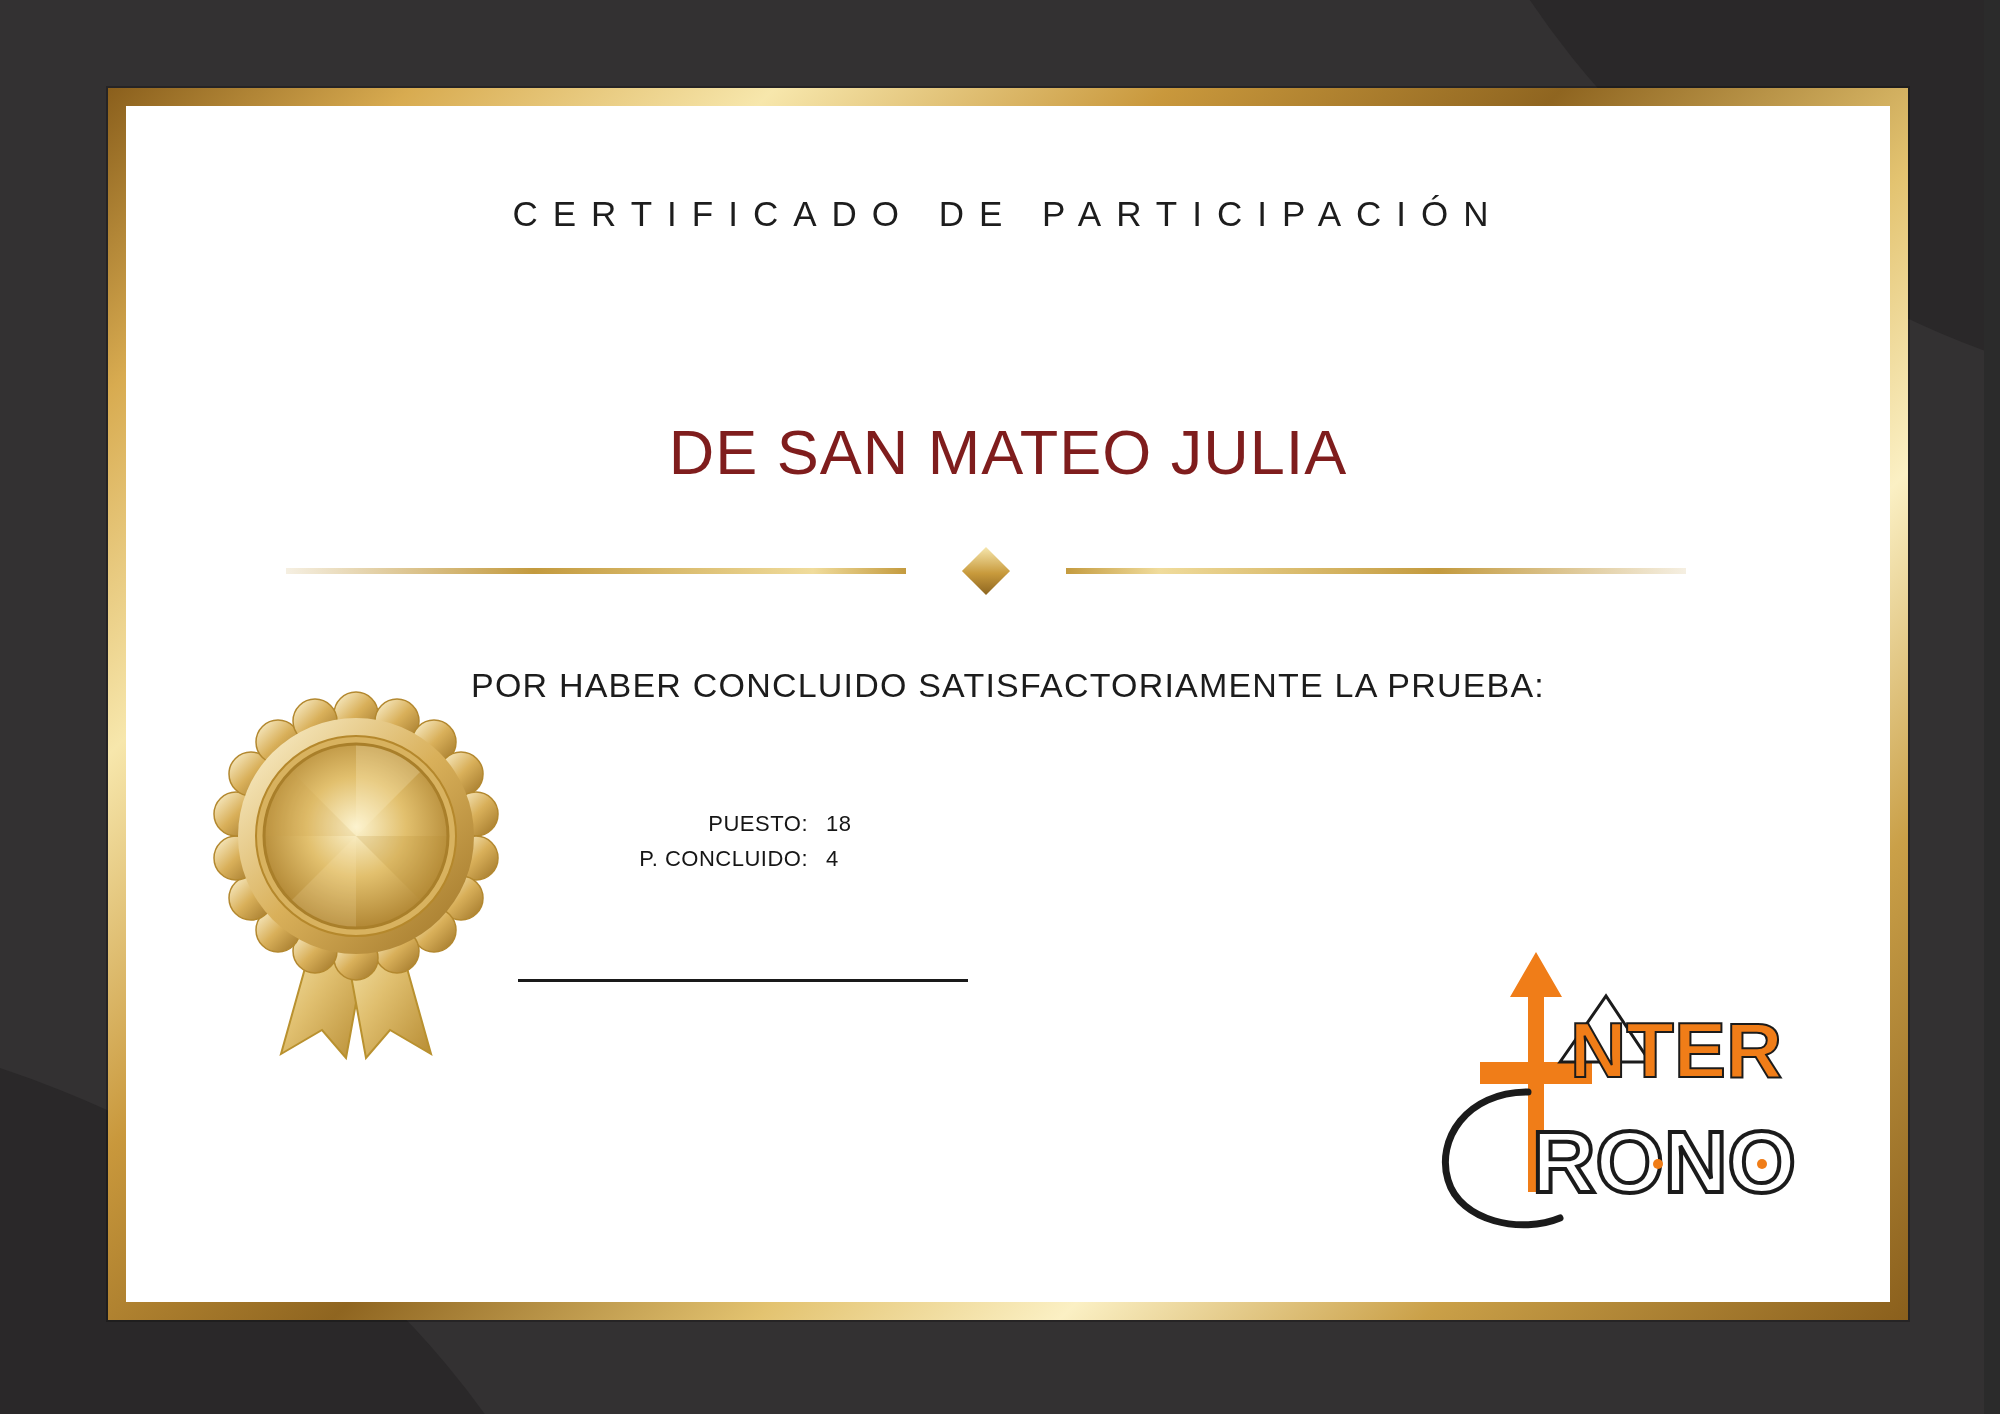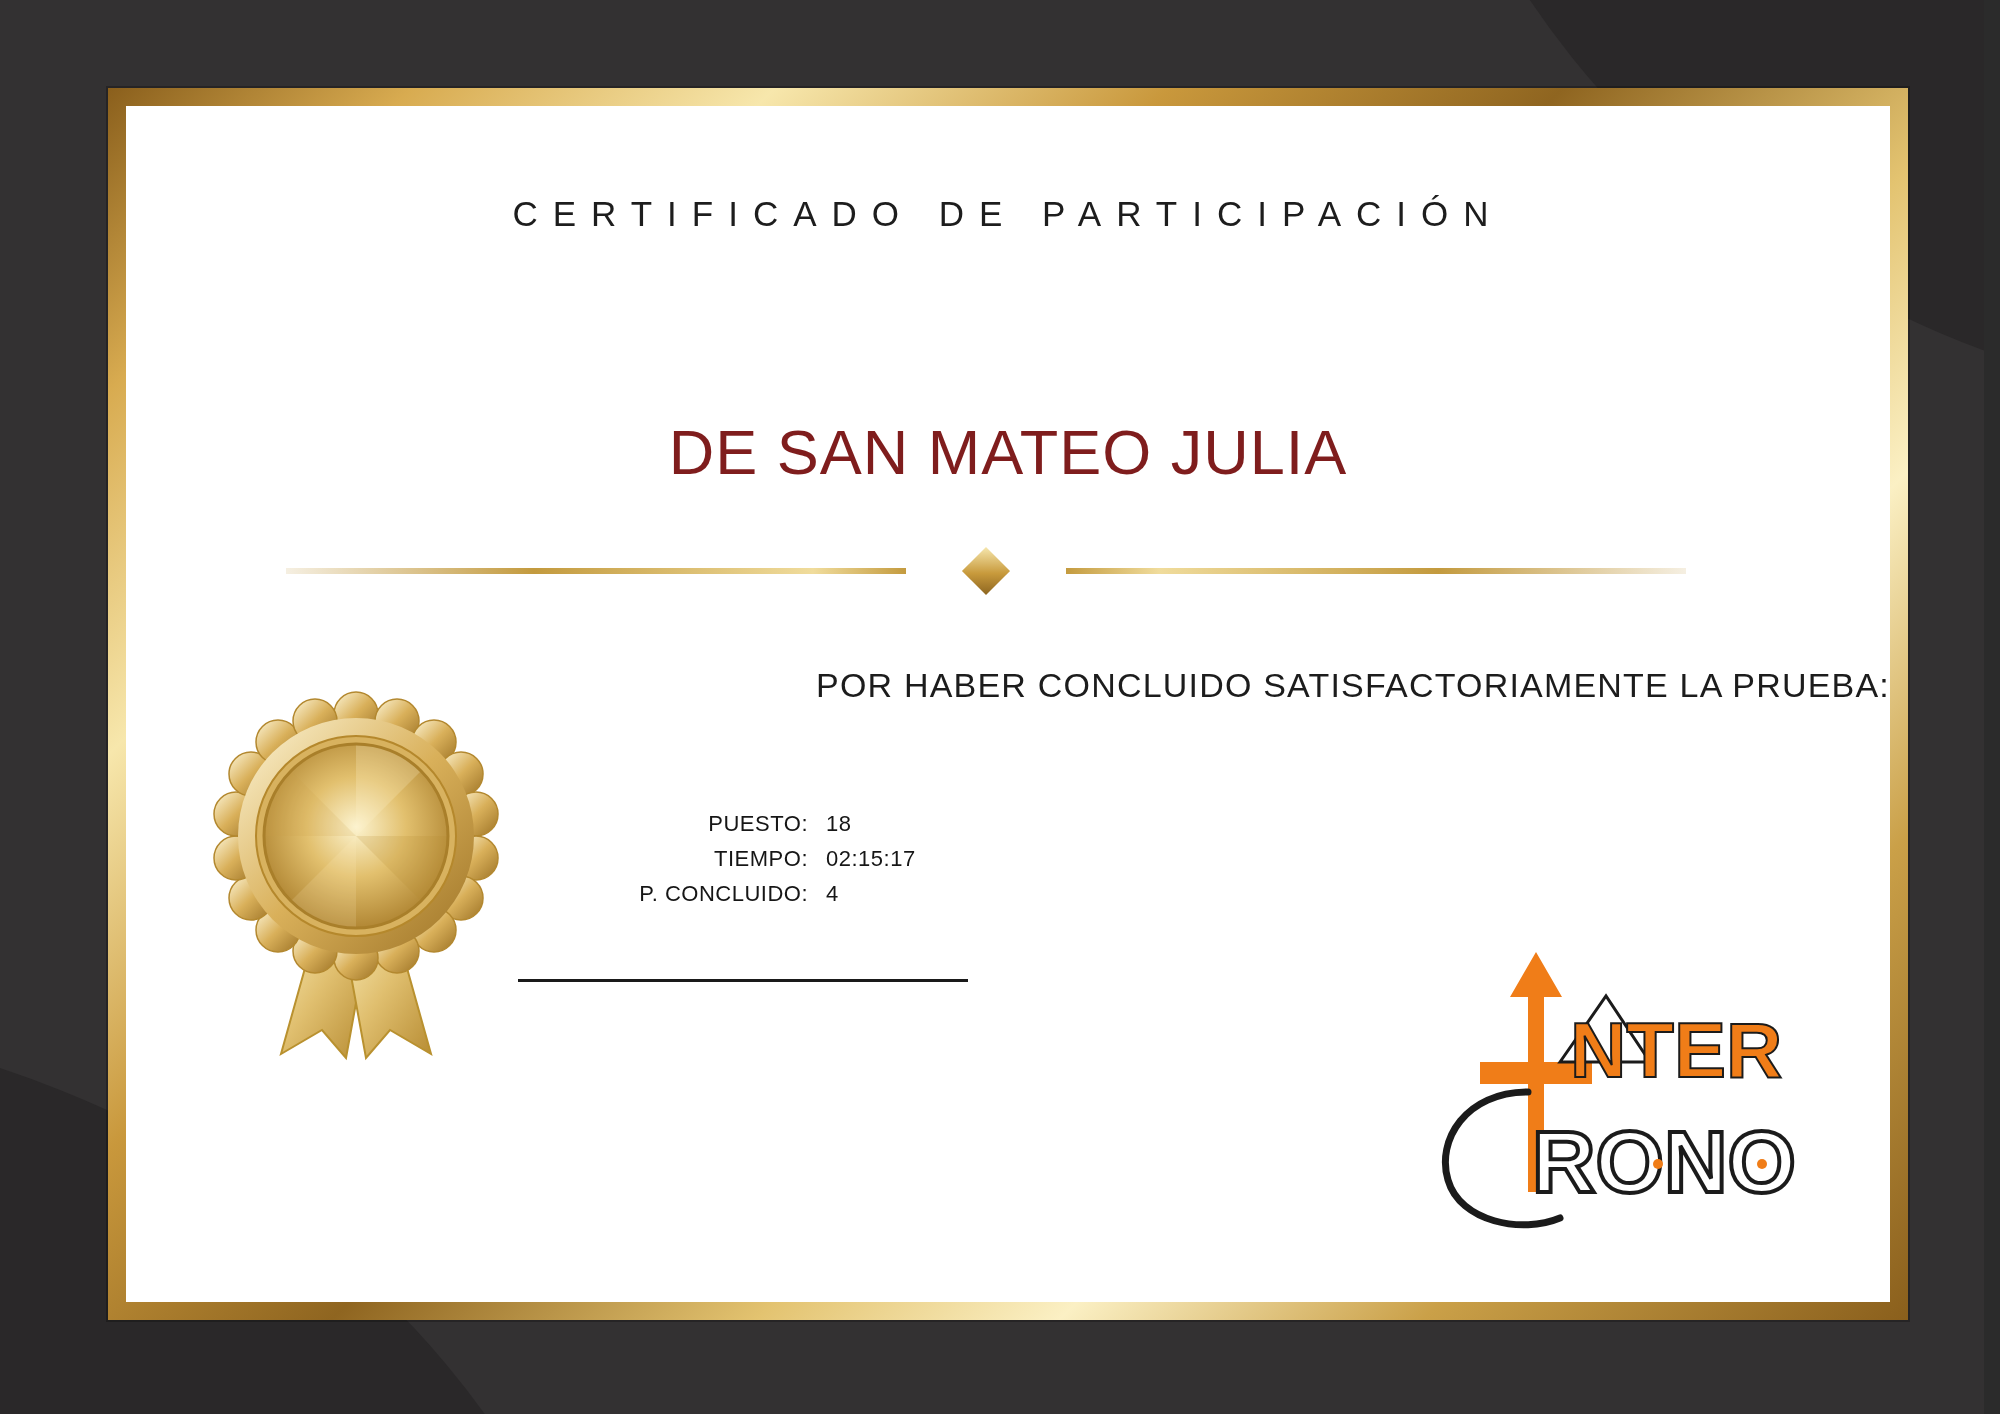--- a/index.html
+++ b/index.html
@@ -173,21 +173,21 @@
     width: 34px; height: 34px;
     margin-left: -17px;
     transform: rotate(45deg);
     background: linear-gradient(135deg, #f6e7ae, #c89a3c 55%, #8d6520);
   }
 
   .subtitle {
     position: absolute;
     top: 560px;
     left: 0; right: 0;
-    text-align: right;
+    text-align: center;
     font-size: 34px;
     letter-spacing: 1.2px;
     color: #1c1c1c;
     white-space: nowrap;
   }
 
   
   .results {
     position: absolute;
     left: 400px;
@@ -267,24 +267,20 @@
         <div class="diamond"></div>
         <div class="bar right"></div>
       </div>
 
       <div class="subtitle">POR HABER CONCLUIDO SATISFACTORIAMENTE LA PRUEBA:</div>
 
       <div class="results">
         <div class="row">
           <span class="lab">PUESTO:</span>
           <span class="val">18</span>
-        </div>
-        <div class="row">
-          <span class="lab">TIEMPO:</span>
-          <span class="val">02:15:17</span>
         </div>
         <div class="row">
           <span class="lab">P. CONCLUIDO:</span>
           <span class="val">4</span>
         </div>
       </div>
 
       <div class="sign-line"></div>
 
       <div class="seal">

